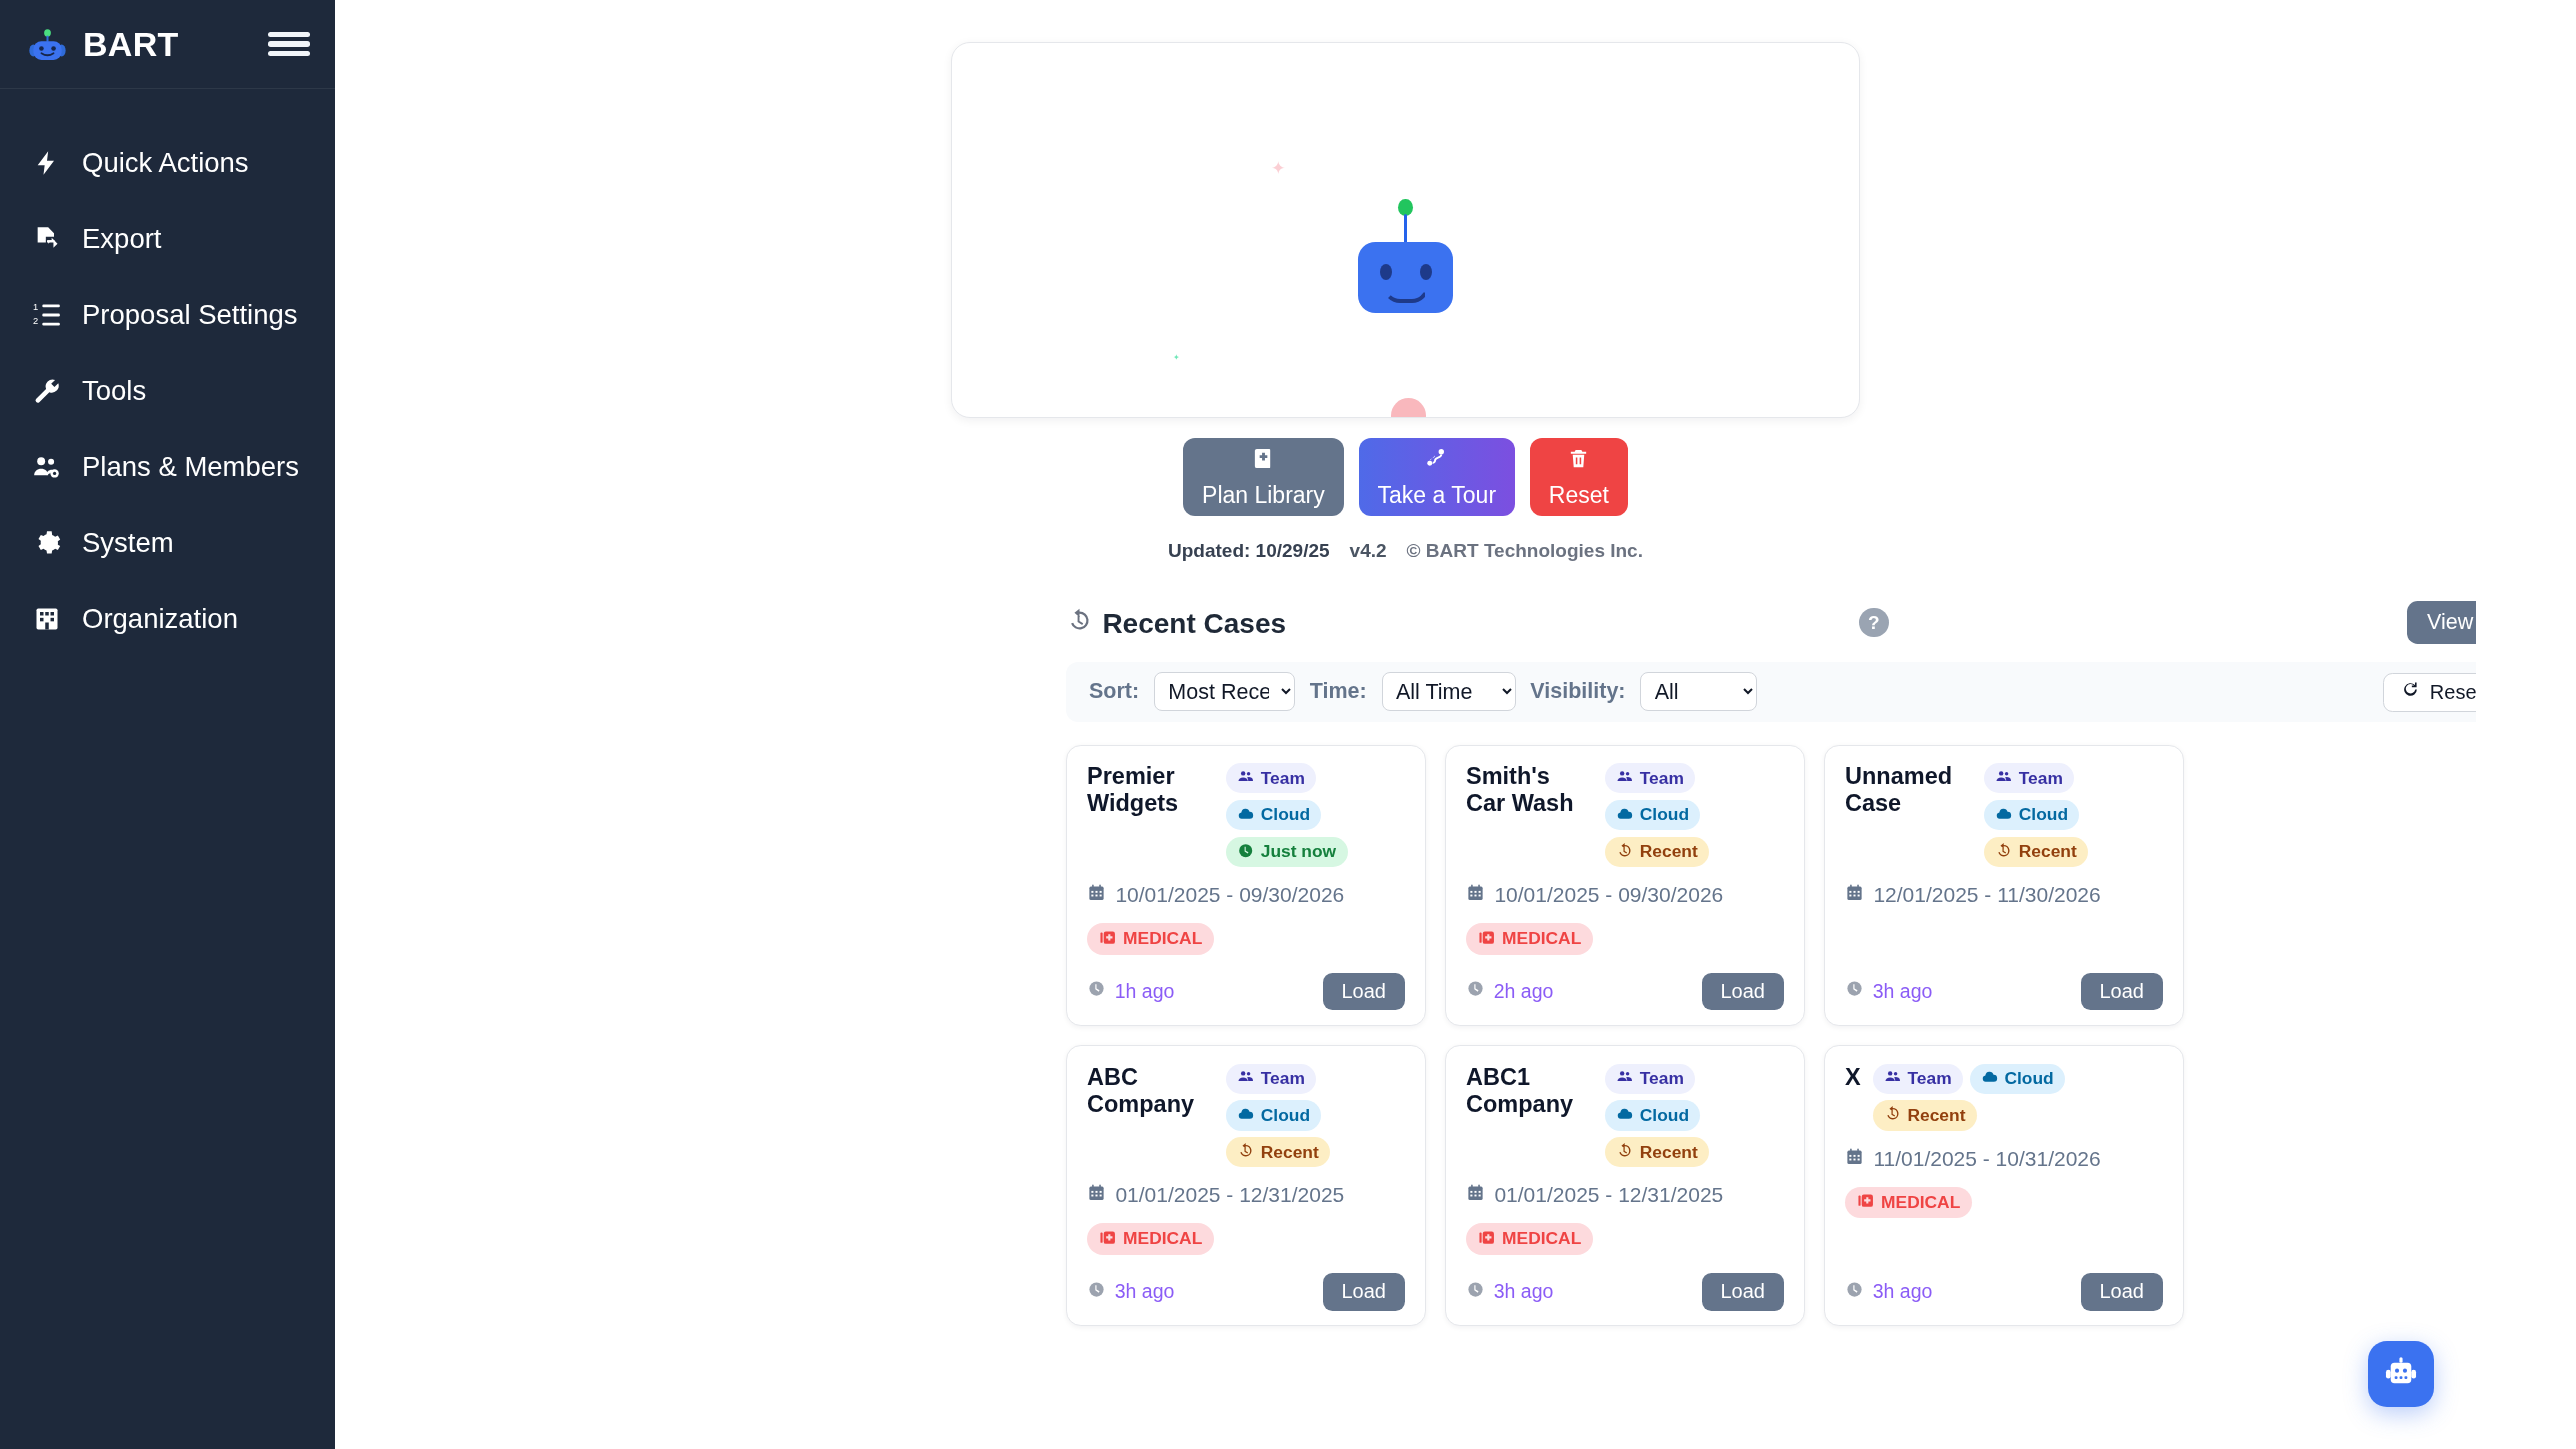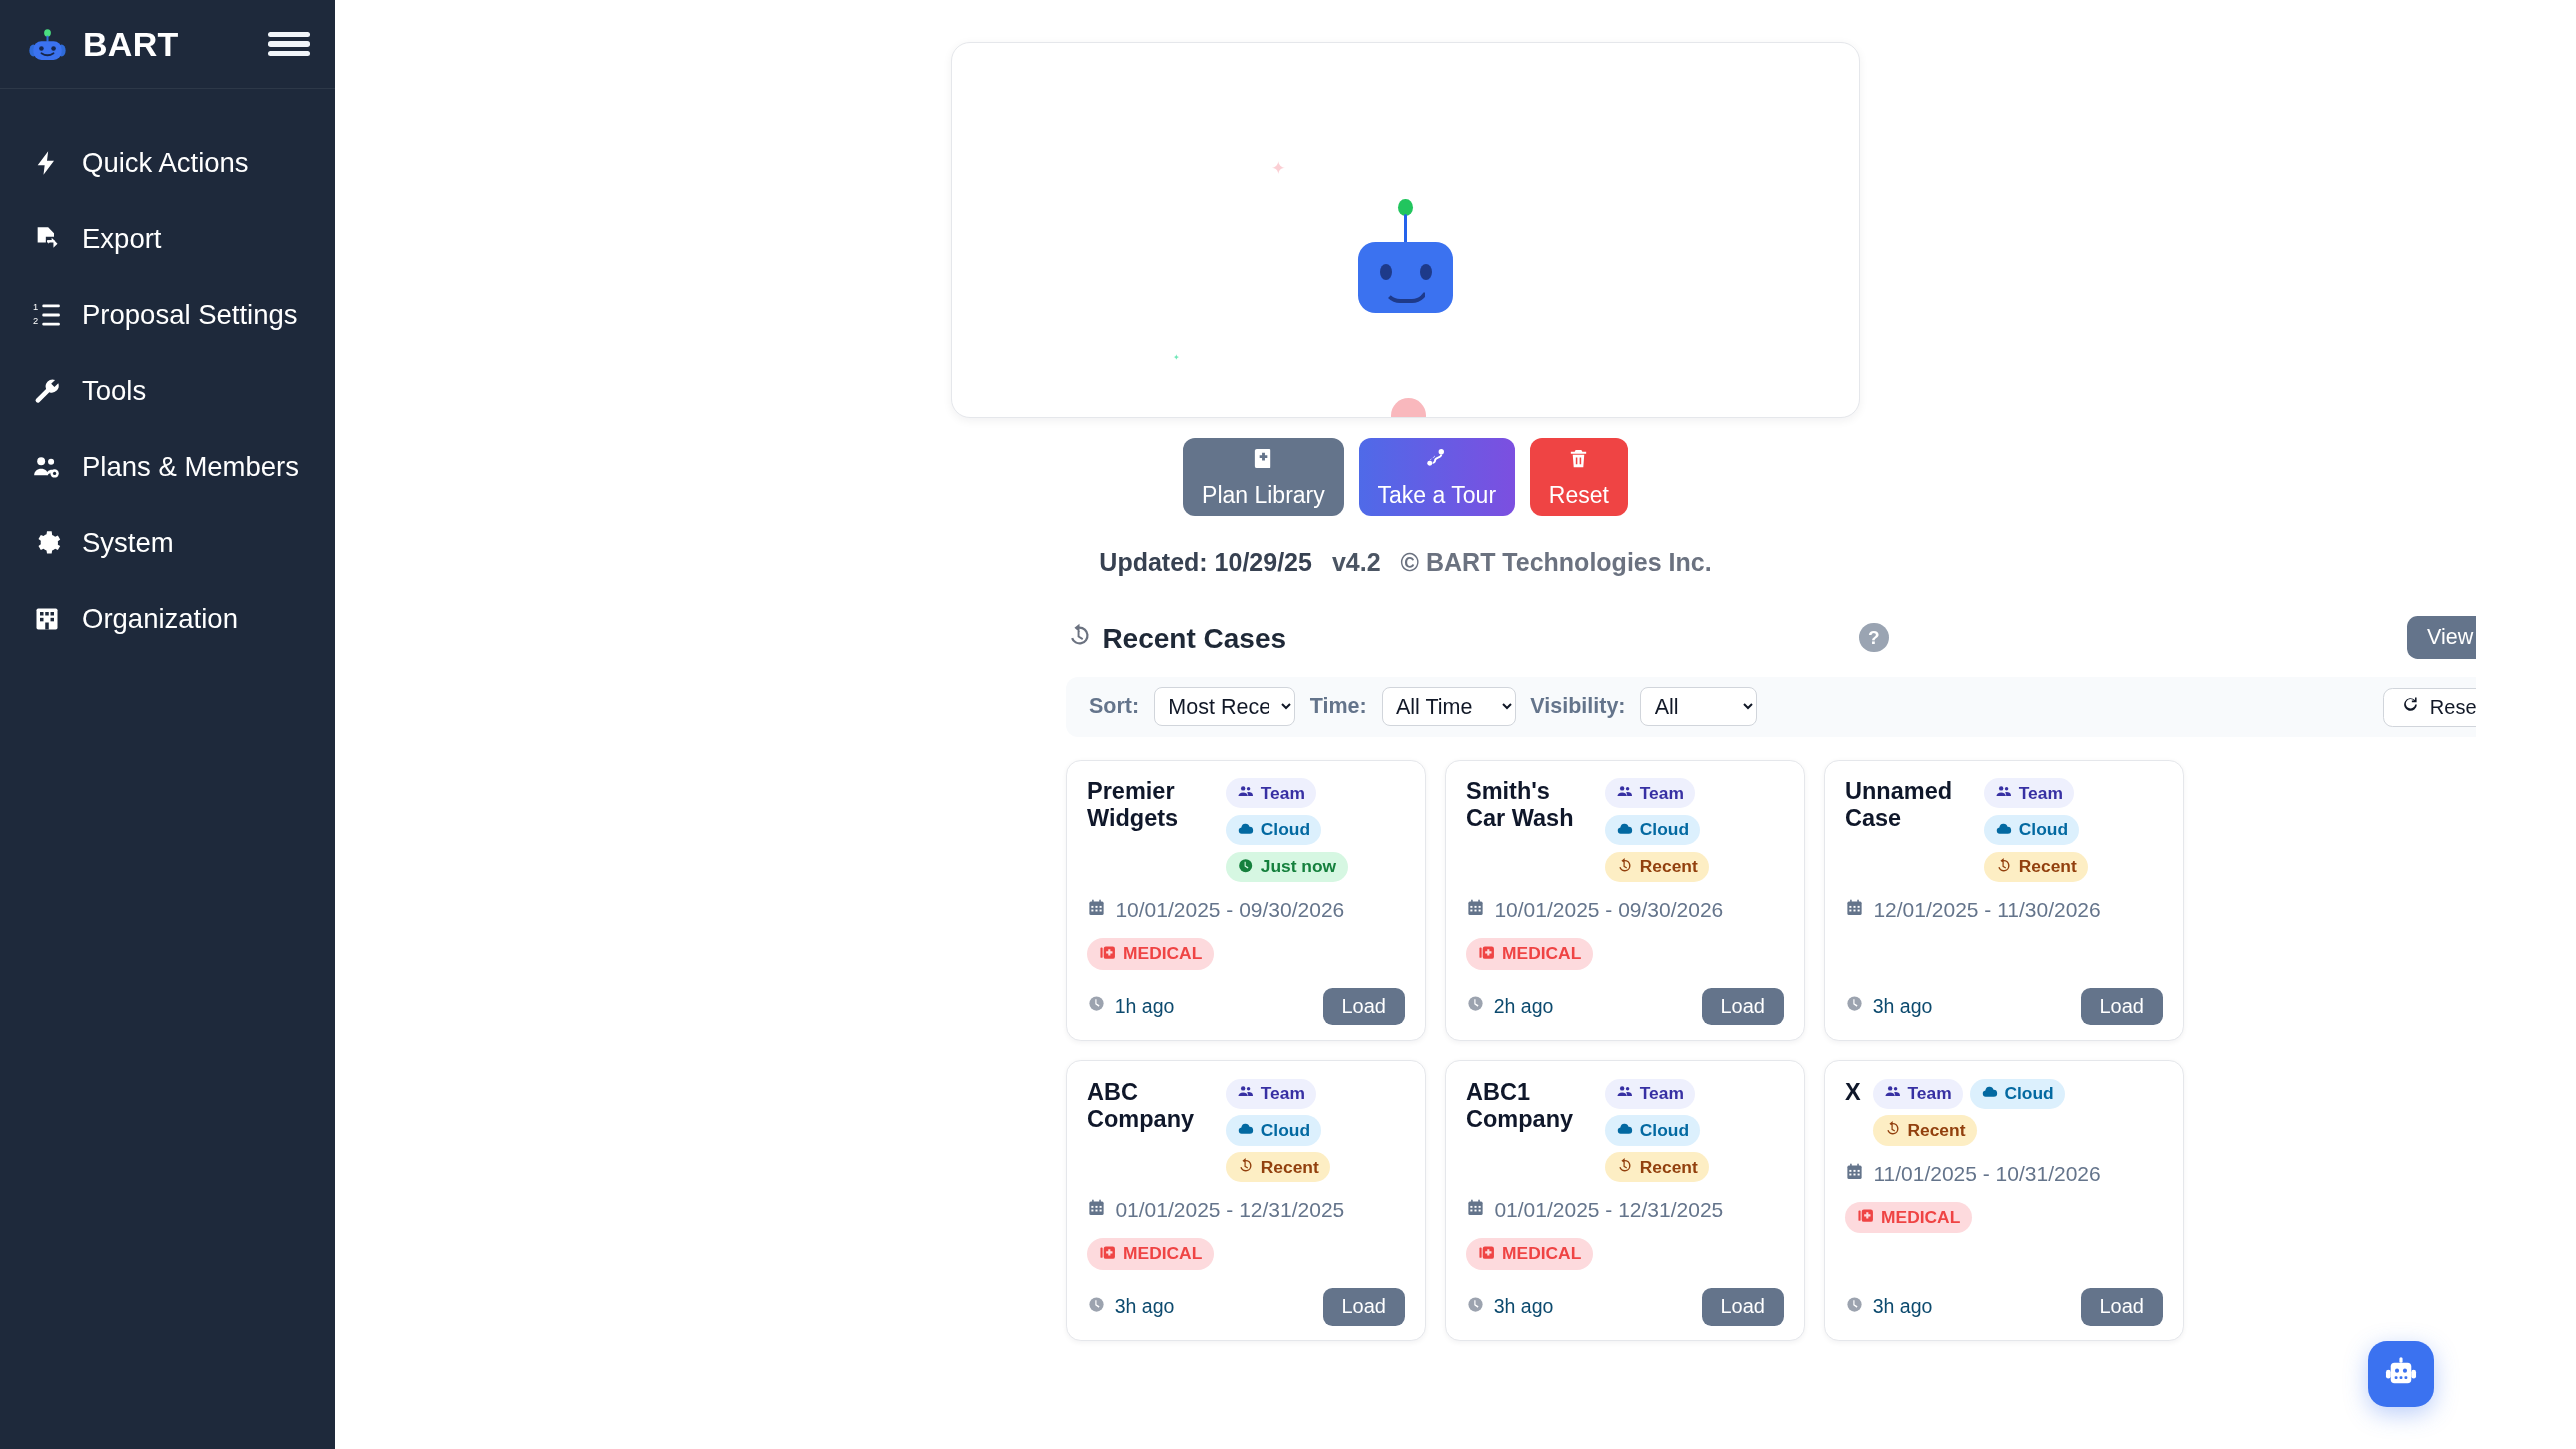--- a/index.html
+++ b/index.html
@@ -80,22 +80,22 @@
     display:inline-flex;align-items:center;gap:9.4px;border:none;border-radius:12px;
     font-size:23px;font-weight:500;color:#fff;padding:9.4px 19px;cursor:pointer;
     font-family:inherit;line-height:1;white-space:nowrap;flex-direction:column;
   }
   .btn svg{width:23px;height:23px;fill:#ffffff;flex:0 0 23px;}
   .btn-plan{background:#64748b;}
   .btn-tour{background:linear-gradient(90deg,#4f6ae8 0%,#7c4fe0 100%);}
   .btn-reset-red{background:#ef4444;}
 
   .meta-line{
-    display:flex;justify-content:center;align-items:center;gap:20px;margin-top:32px;
-    font-size:25px;
+    display:flex;justify-content:center;align-items:center;gap:20px;margin-top:24px;
+    font-size:19px;
   }
   .meta-strong{color:#374151;font-weight:bold;}
   .meta-ver{color:#4b5563;font-weight:bold;}
   .meta-copy{color:#6b7280;font-weight:bold;}
 
   
   .rc{margin:35px 0 0 0;padding:0 342px 0 711px;}
   .rc-inner{width:1476px;margin-left:0;padding-left:20px;}
   .rc-head{display:flex;align-items:center;height:54px;position:relative;}
   .rc-title{
@@ -155,21 +155,21 @@
   .cc-dates svg{width:19px;height:19px;fill:#64748b;flex:0 0 19px;}
 
   .cc-tagrow{margin-top:16px;min-height:32px;}
   .tag-medical{
     display:inline-flex;align-items:center;gap:6.7px;background:#fddadd;color:#ef4444;
     border-radius:670px;font-size:17.4px;font-weight:bold;padding:5.4px 12px;line-height:1;
   }
   .tag-medical svg{width:17.4px;height:17.4px;fill:#ef4444;flex:0 0 17.4px;}
 
   .cc-foot{display:flex;align-items:center;justify-content:space-between;margin-top:auto;padding-top:17.4px;}
-  .cc-ago{display:flex;align-items:center;gap:8.7px;font-size:19.5px;color:#0c4a6e;justify-content:flex-end;}
+  .cc-ago{display:flex;align-items:center;gap:8.7px;font-size:19.5px;color:#8b5cf6;justify-content:flex-end;}
   .cc-ago svg{width:19px;height:19px;fill:#9ca3af;flex:0 0 19px;}
   .btn-load{
     background:#64748b;color:#fff;border:none;border-radius:9.4px;font-size:20px;
     padding:7.4px 19px;cursor:pointer;font-family:inherit;
   }
 
   
   .fab{
     position:absolute;right:42px;bottom:42px;width:66px;height:66px;border-radius:19px;
     background:#3b72f0;display:flex;align-items:center;justify-content:center;cursor:pointer;

